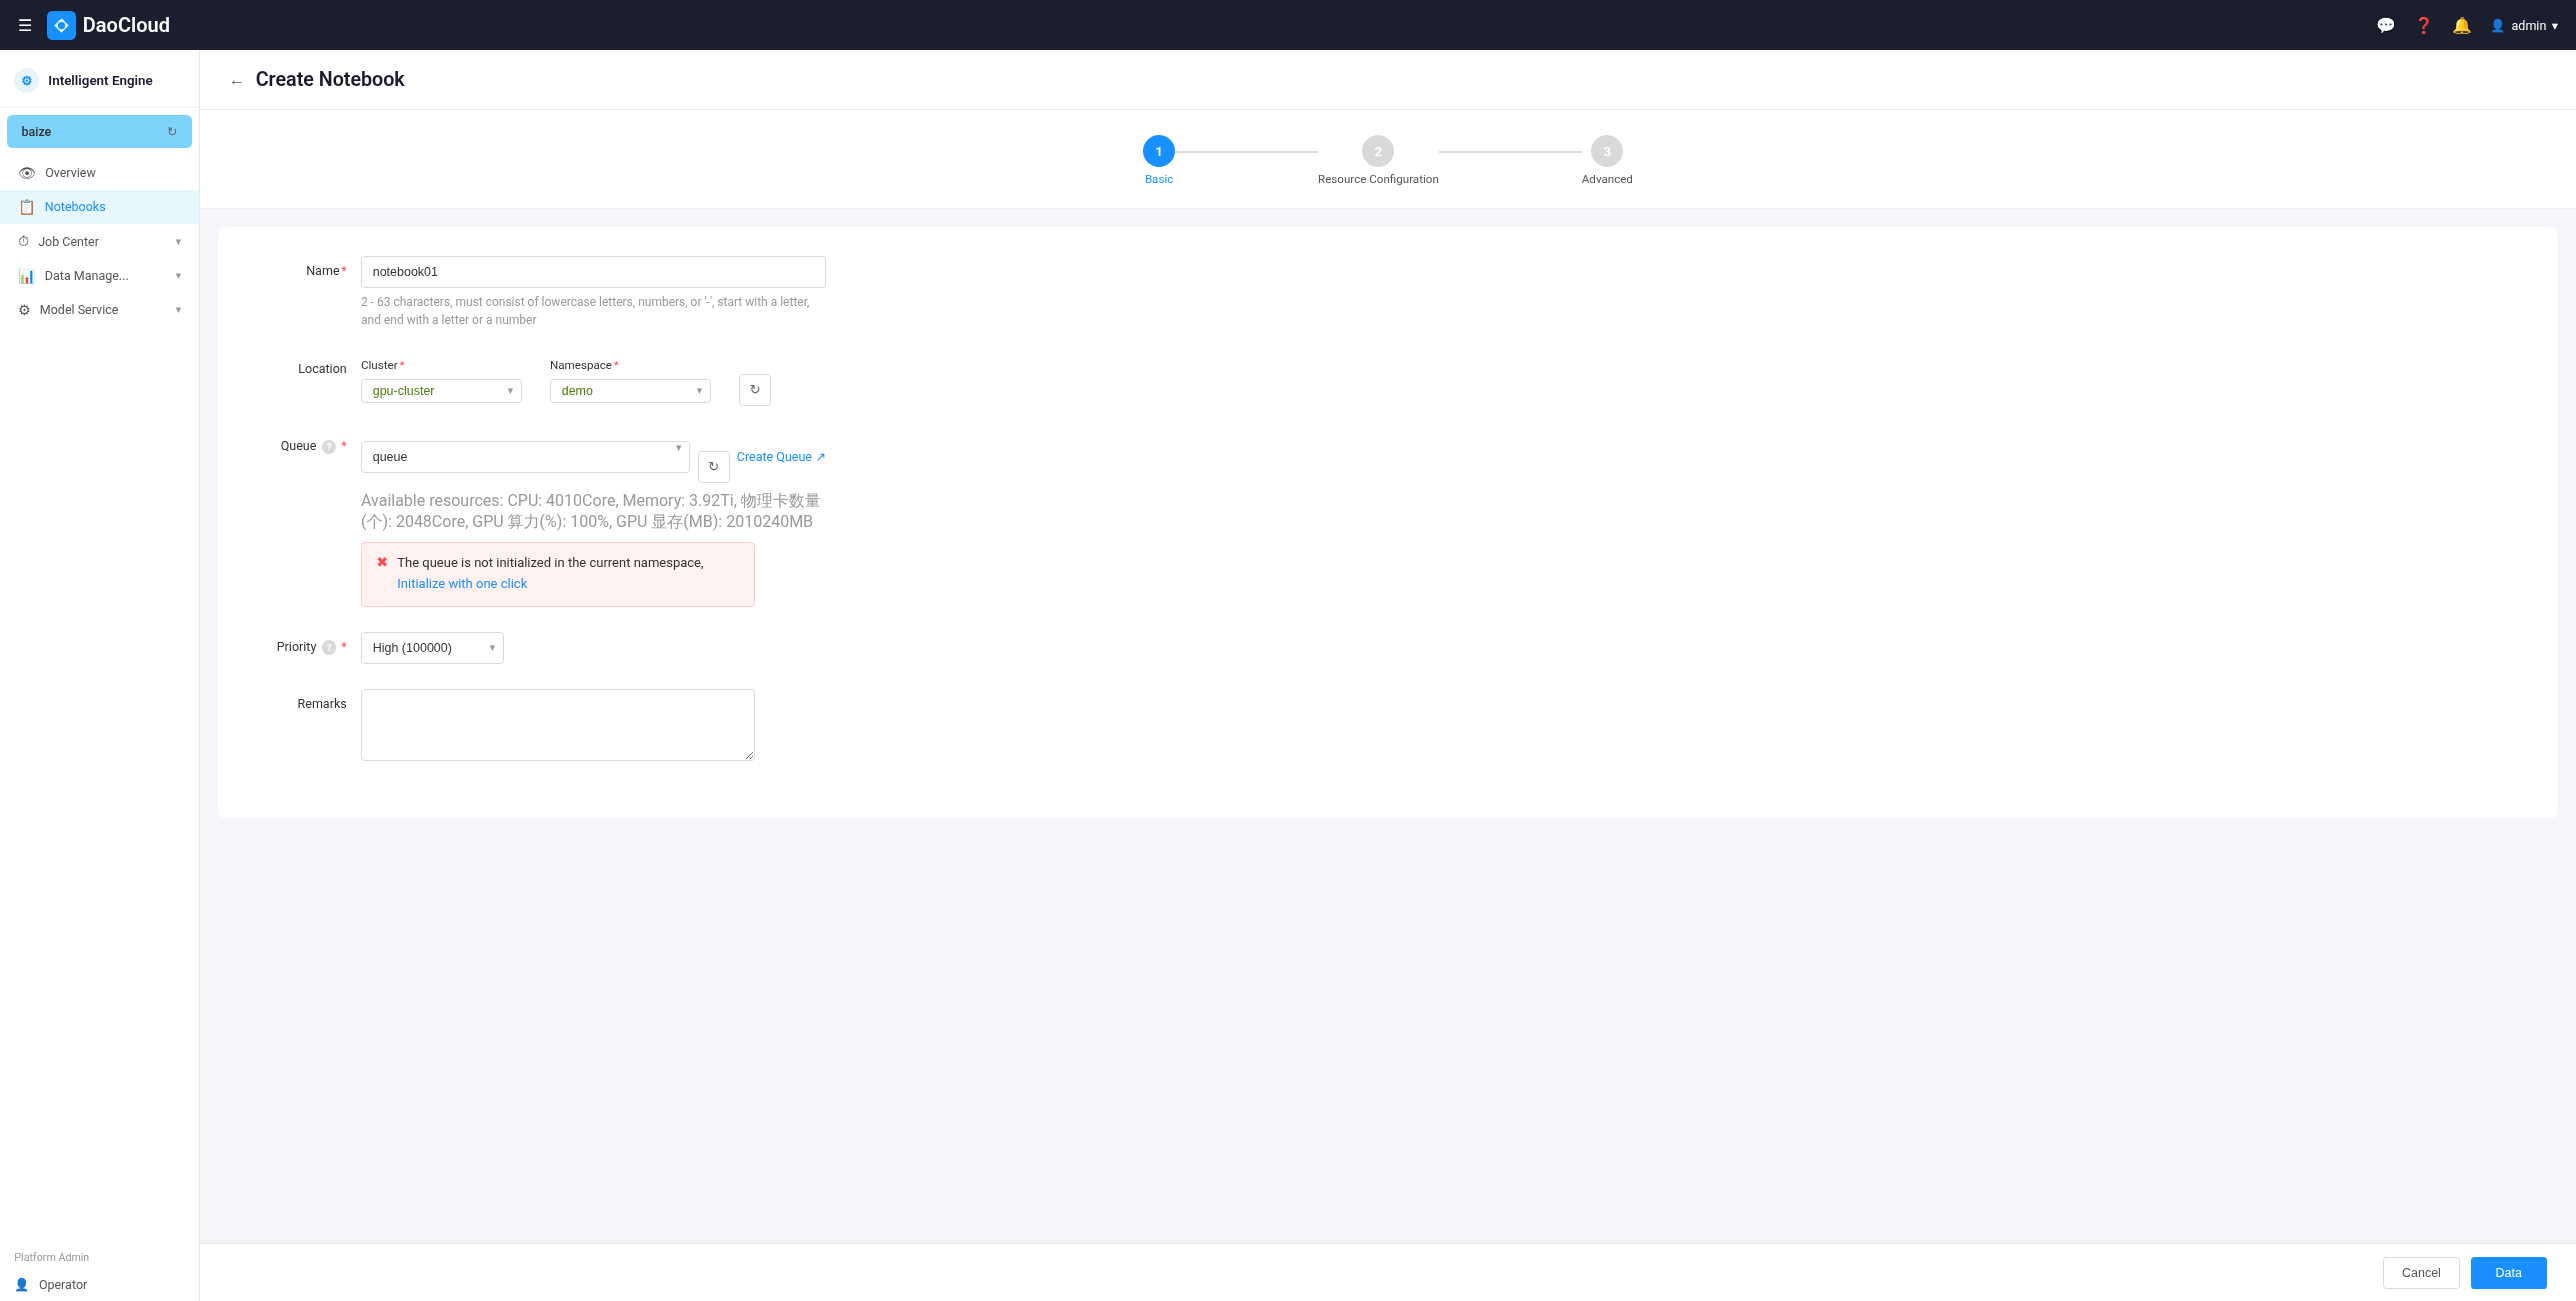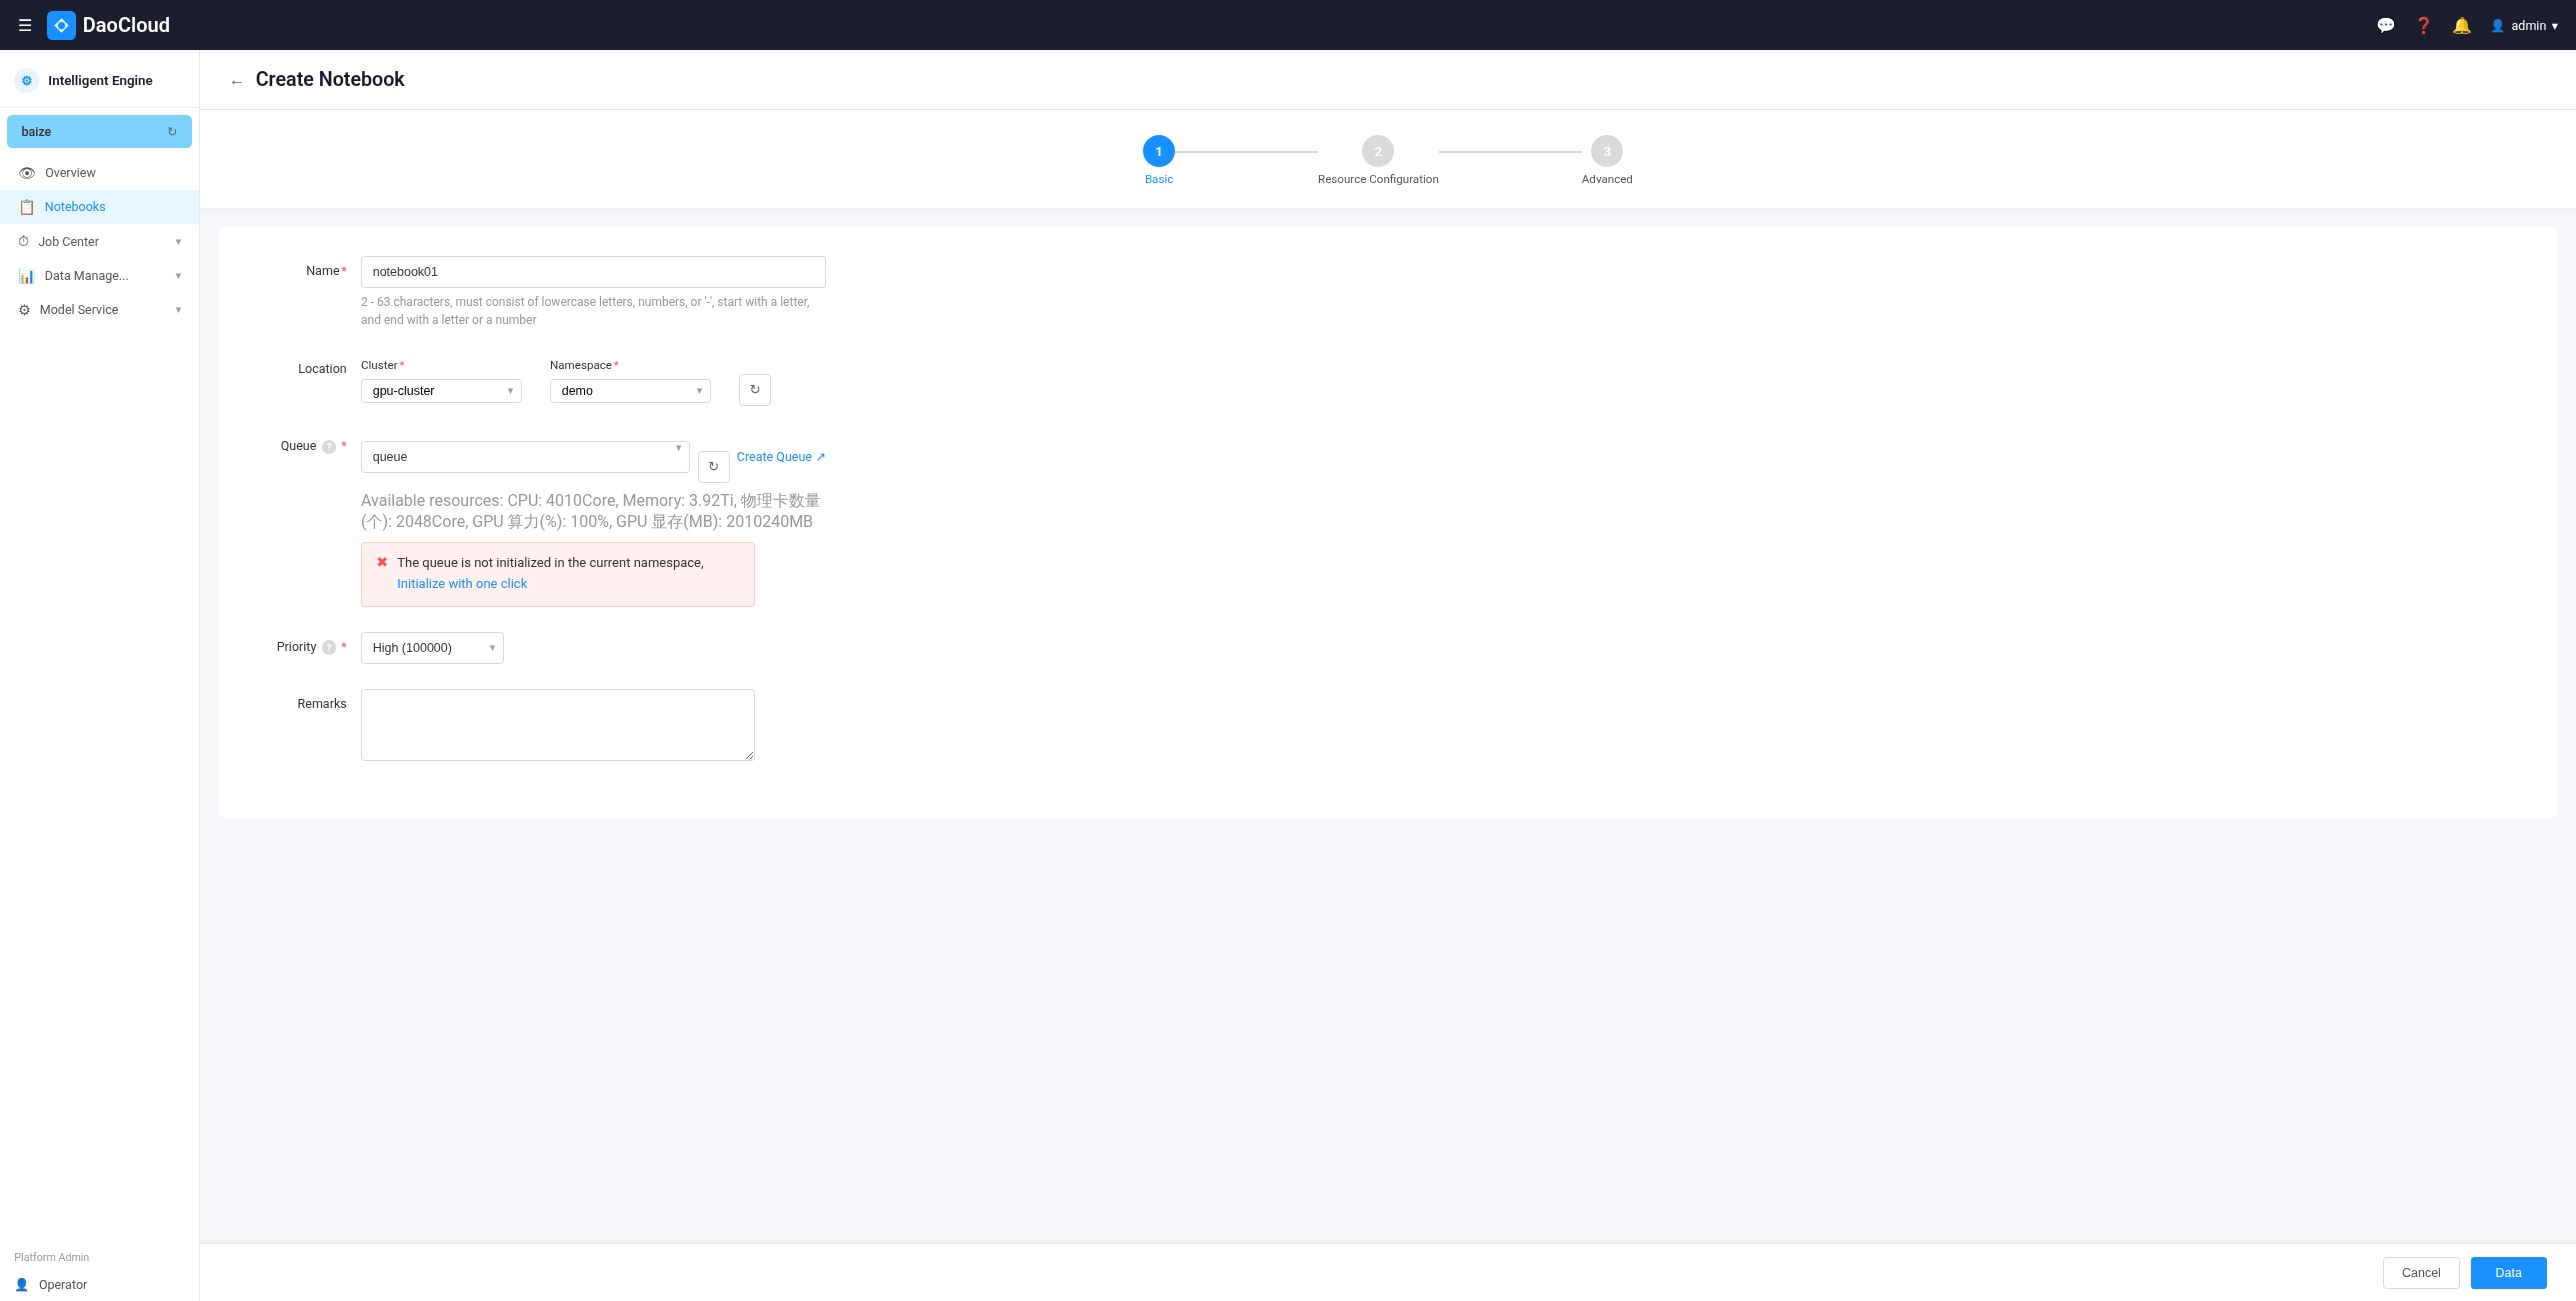--- a/index.html
+++ b/index.html
@@ -97,21 +97,21 @@
     .field-hint { font-size: 12px; color: #999; margin-top: 5.4px; line-height: 1.5; }
 
     
     .location-row { display: flex; gap: 28px; align-items: center; flex-wrap: wrap; }
     .location-group { display: flex; flex-direction: column; gap: 3.6px; }
     .sublabel { font-size: 11.6px; color: #333; margin-bottom: 3.6px; }
     .sublabel .required-star { color: #ff4d4f; }
     .select-wrapper { position: relative; display: inline-flex; align-items: center; }
     .select-field {
       height: 24px; border: 0.9px solid #d9d9d9; border-radius: 3.6px;
-      padding: 0 29px 0 10.7px; font-size: 12.5px; color: #000000;
+      padding: 0 29px 0 10.7px; font-size: 12.5px; color: #4d7c0f;
       background: #fff; cursor: pointer; appearance: none; outline: none; min-width: 161px;
     }
     .select-arrow { position: absolute; right: 9px; pointer-events: none; color: #999; font-size: 10.7px; }
     .refresh-btn { width: 32px; height: 32px; border: 0.9px solid #d9d9d9; border-radius: 3.6px; background: #fff; cursor: pointer; display: flex; align-items: center; justify-content: center; color: #666; margin-top: 19.7px; }
 
     
     .queue-row { display: flex; align-items: center; gap: 7.2px; }
     .queue-select-wrapper { position: relative; flex: 1; max-width: 376px; }
     .queue-select {
       width: 100%; height: 32px; border: 0.9px solid #d9d9d9; border-radius: 3.6px;

